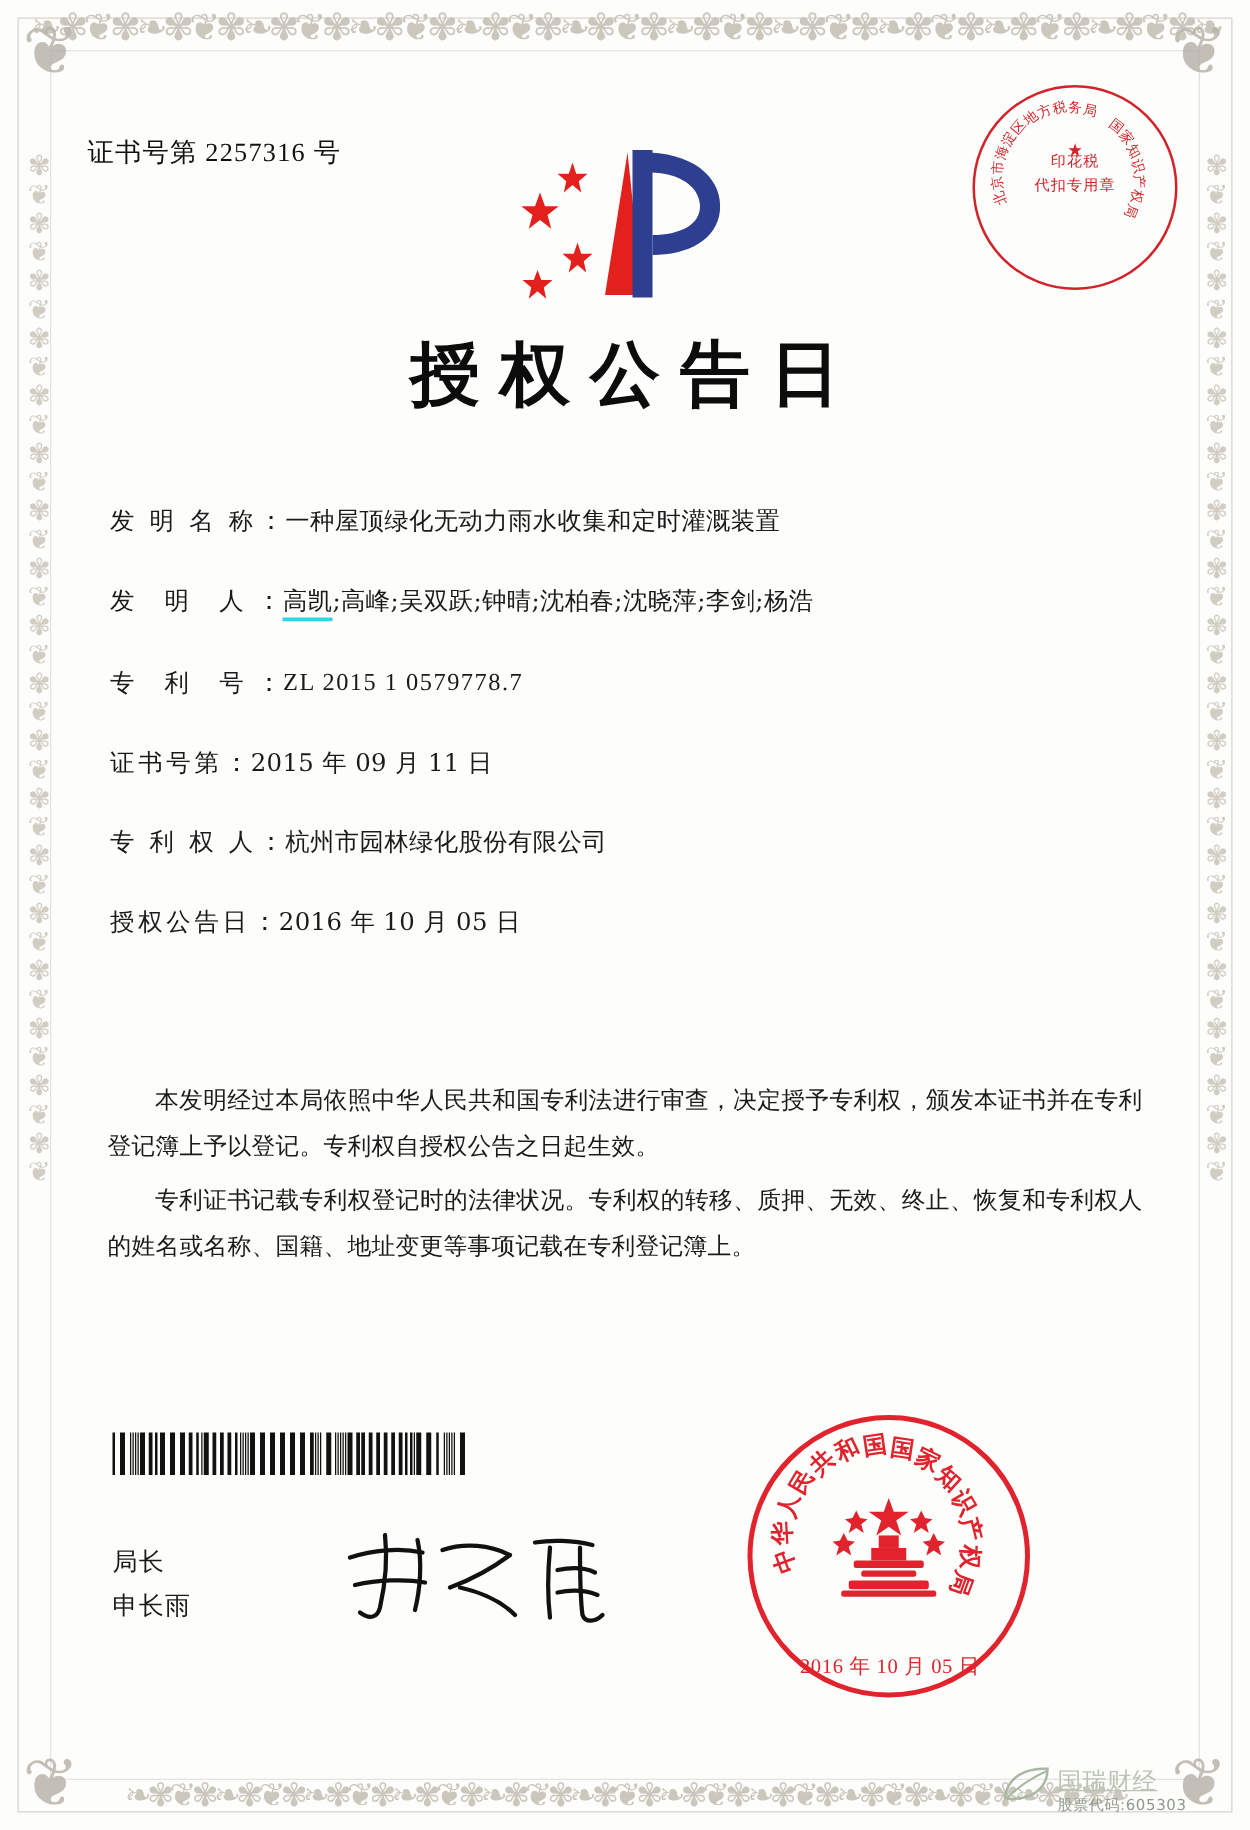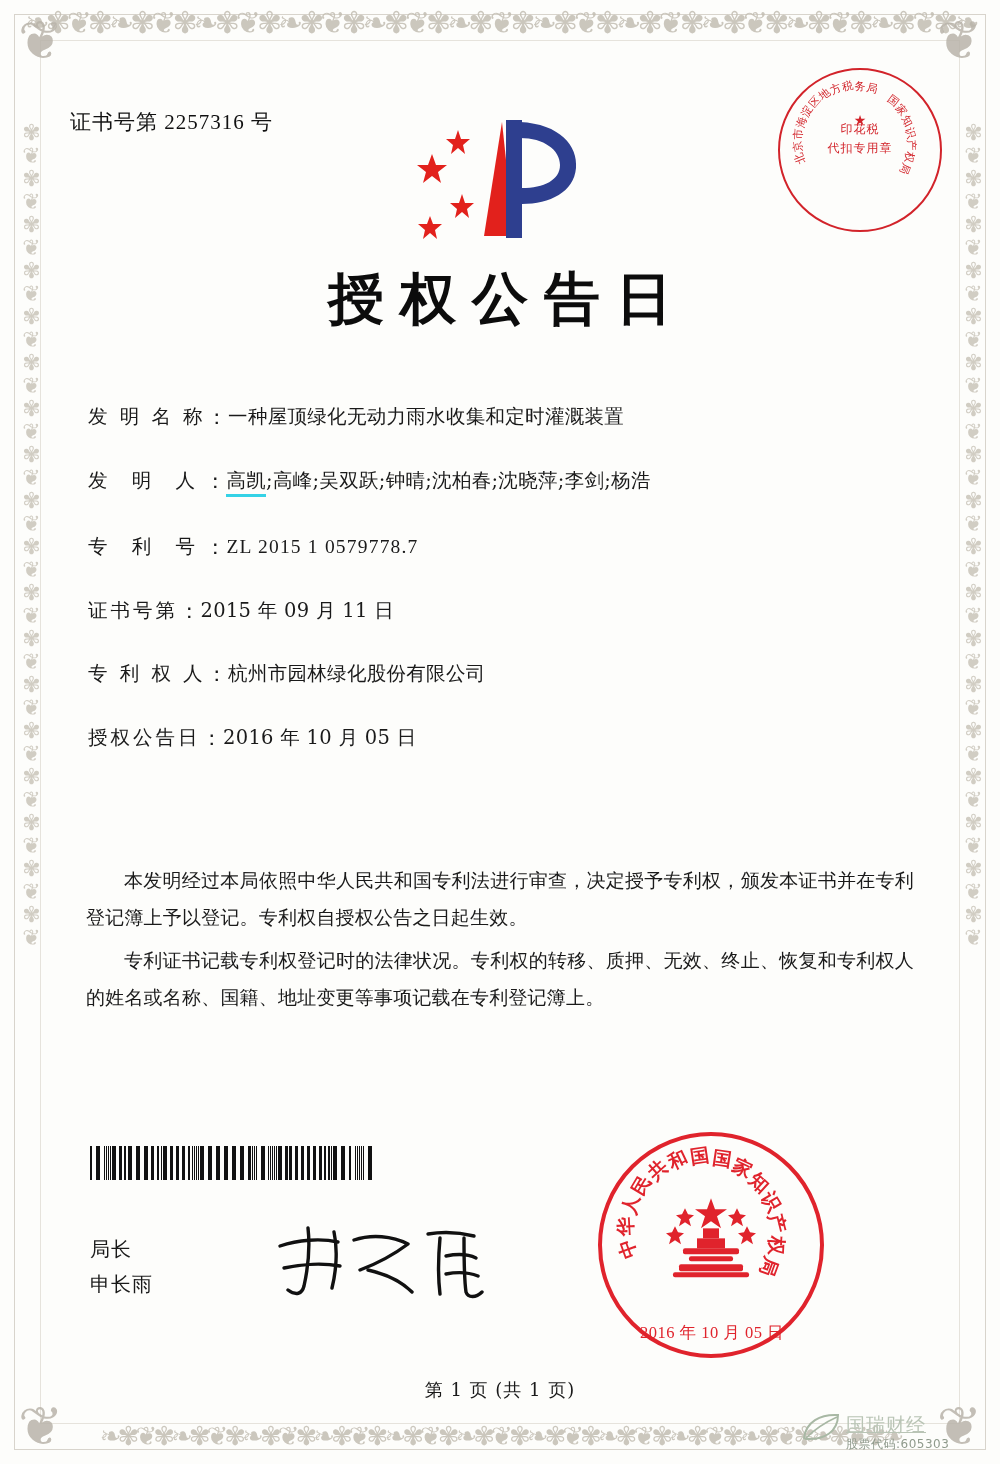--- a/index.html
+++ b/index.html
@@ -561,21 +561,20 @@
         <rect x="36" y="74" width="44" height="5" rx="2"></rect>
         <rect x="26" y="82" width="64" height="7" rx="2"></rect>
         <rect x="44" y="56" width="28" height="10"></rect>
         <rect x="50" y="46" width="16" height="10"></rect>
         <rect x="20" y="90" width="76" height="5" rx="2"></rect>
       </g>
     </svg>
     <div class="seal-date">2016 年 10 月 05 日</div>
   </div>
 
-  <div class="page-no">第 1 页 (共 1 页)</div>
 
   <div class="watermark">
     <svg class="wm-leaf" viewBox="0 0 42 30">
       <path d="M4,26 C6,10 20,2 38,3 C38,20 24,28 6,27 Z" fill="none" stroke="#a8b8a4" stroke-width="2"></path>
       <path d="M6,26 C14,18 26,10 37,5" fill="none" stroke="#a8b8a4" stroke-width="1.6"></path>
     </svg>
     <div class="wm-title">国瑞财经</div>
     <div class="wm-sub">股票代码:605303</div>
   </div>
 

